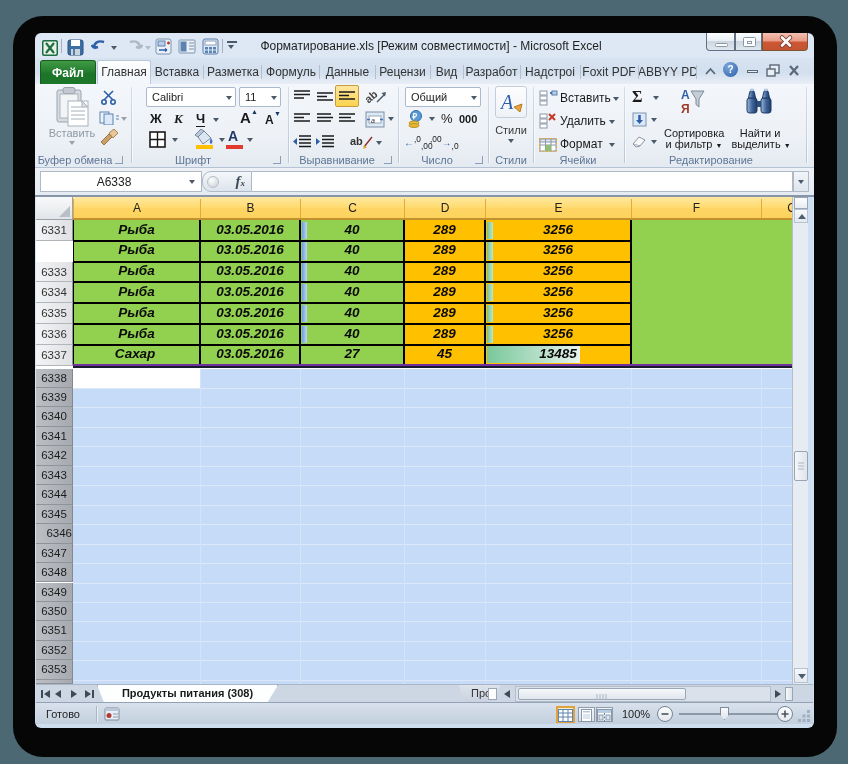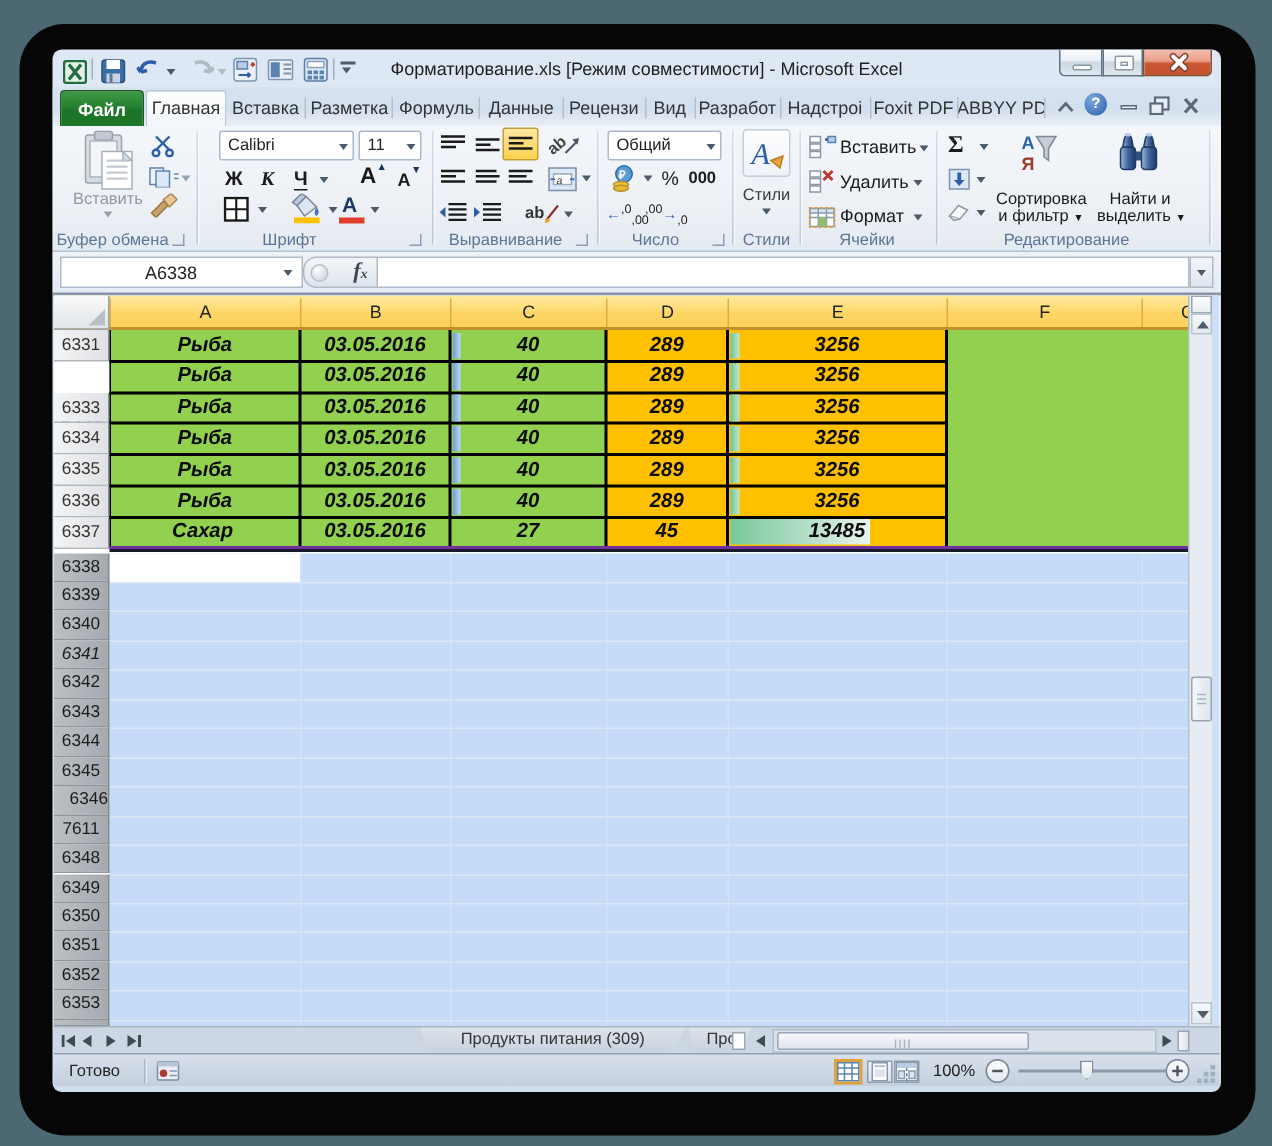--- a/index.html
+++ b/index.html
@@ -571,27 +571,27 @@
 <div class="bgridh" style="top:482.7px;"></div>
 <div class="bgridv" style="left:164px;"></div>
 <div class="bgridv" style="left:264px;"></div>
 <div class="bgridv" style="left:368px;"></div>
 <div class="bgridv" style="left:449px;"></div>
 <div class="bgridv" style="left:595px;"></div>
 <div class="bgridv" style="left:725px;"></div>
 <div class="rhs abs" style="top:172px;height:19px;line-height:18px;">6338</div>
 <div class="rhs abs" style="top:191.0px;height:19.45px;line-height:19px;">6339</div>
 <div class="rhs abs" style="top:210.4px;height:19.45px;line-height:19px;">6340</div>
-<div class="rhs abs" style="top:229.9px;height:19.45px;line-height:19px;font-style:italic;">6341</div>
+<div class="rhs abs" style="top:229.9px;height:19.45px;line-height:19px;">6341</div>
 <div class="rhs abs" style="top:249.3px;height:19.45px;line-height:19px;">6342</div>
 <div class="rhs abs" style="top:268.8px;height:19.45px;line-height:19px;">6343</div>
 <div class="rhs abs" style="top:288.2px;height:19.45px;line-height:19px;">6344</div>
 <div class="rhs abs" style="top:307.7px;height:19.45px;line-height:19px;">6345</div>
 <div class="rhs abs" style="top:327.1px;height:19.45px;line-height:19px;text-align:right;">6346</div>
-<div class="rhs abs" style="top:346.6px;height:19.45px;line-height:19px;">7611</div>
+<div class="rhs abs" style="top:346.6px;height:19.45px;line-height:19px;">6347</div>
 <div class="rhs abs" style="top:366.0px;height:19.45px;line-height:19px;">6348</div>
 <div class="rhs abs" style="top:385.5px;height:19.45px;line-height:19px;">6349</div>
 <div class="rhs abs" style="top:404.9px;height:19.45px;line-height:19px;">6350</div>
 <div class="rhs abs" style="top:424.4px;height:19.45px;line-height:19px;">6351</div>
 <div class="rhs abs" style="top:443.8px;height:19.45px;line-height:19px;">6352</div>
 <div class="rhs abs" style="top:463.3px;height:19.45px;line-height:19px;">6353</div>
 <div class="rhs abs" style="top:482.7px;height:4.3px;"></div>
 <div class="abs" style="left:772px;top:0;width:5px;height:487px;background:#cfe0f4;"></div>
 <div id="vscroll">
 <div id="splitbox"></div>
@@ -617,21 +617,21 @@
     <svg class="abs" style="left:5px;top:4px;" width="56" height="10" viewBox="0 0 56 10">
       <g fill="#3f4a55">
           <rect x="0" y="1" width="2" height="8"></rect>
           <path d="M9 1 L9 9 L3 5 Z"></path>
       <path d="M20 1 L20 9 L14 5 Z"></path>
       <path d="M30 1 L30 9 L36 5 Z"></path>
       <path d="M44 1 L44 9 L50 5 Z"></path>
           <rect x="51" y="1" width="2" height="8"></rect>
         </g>
       </svg>
-    <div id="sheet2">Продукты питания (309)</div>
+    <div id="sheet1">Продукты питания (308)</div>
     <div id="sheet3">Про</div>
     <div class="abs" style="left:452px;top:3px;width:9px;height:12px;background:#fdfdfe;border:1px solid #9aa7b7;"></div>
     <svg class="abs" style="left:467px;top:4px;" width="8" height="10" viewBox="0 0 8 10">
         <path d="M7 1 L7 9 L1 5 Z" fill="#3f4a55"></path>
       </svg>
     <div id="hscroll">
         <div id="hthumb"><svg width="168" height="12">
             <g stroke="#aab6c4">
               <line x1="78" y1="3" x2="78" y2="9"></line>
               <line x1="81" y1="3" x2="81" y2="9"></line>

